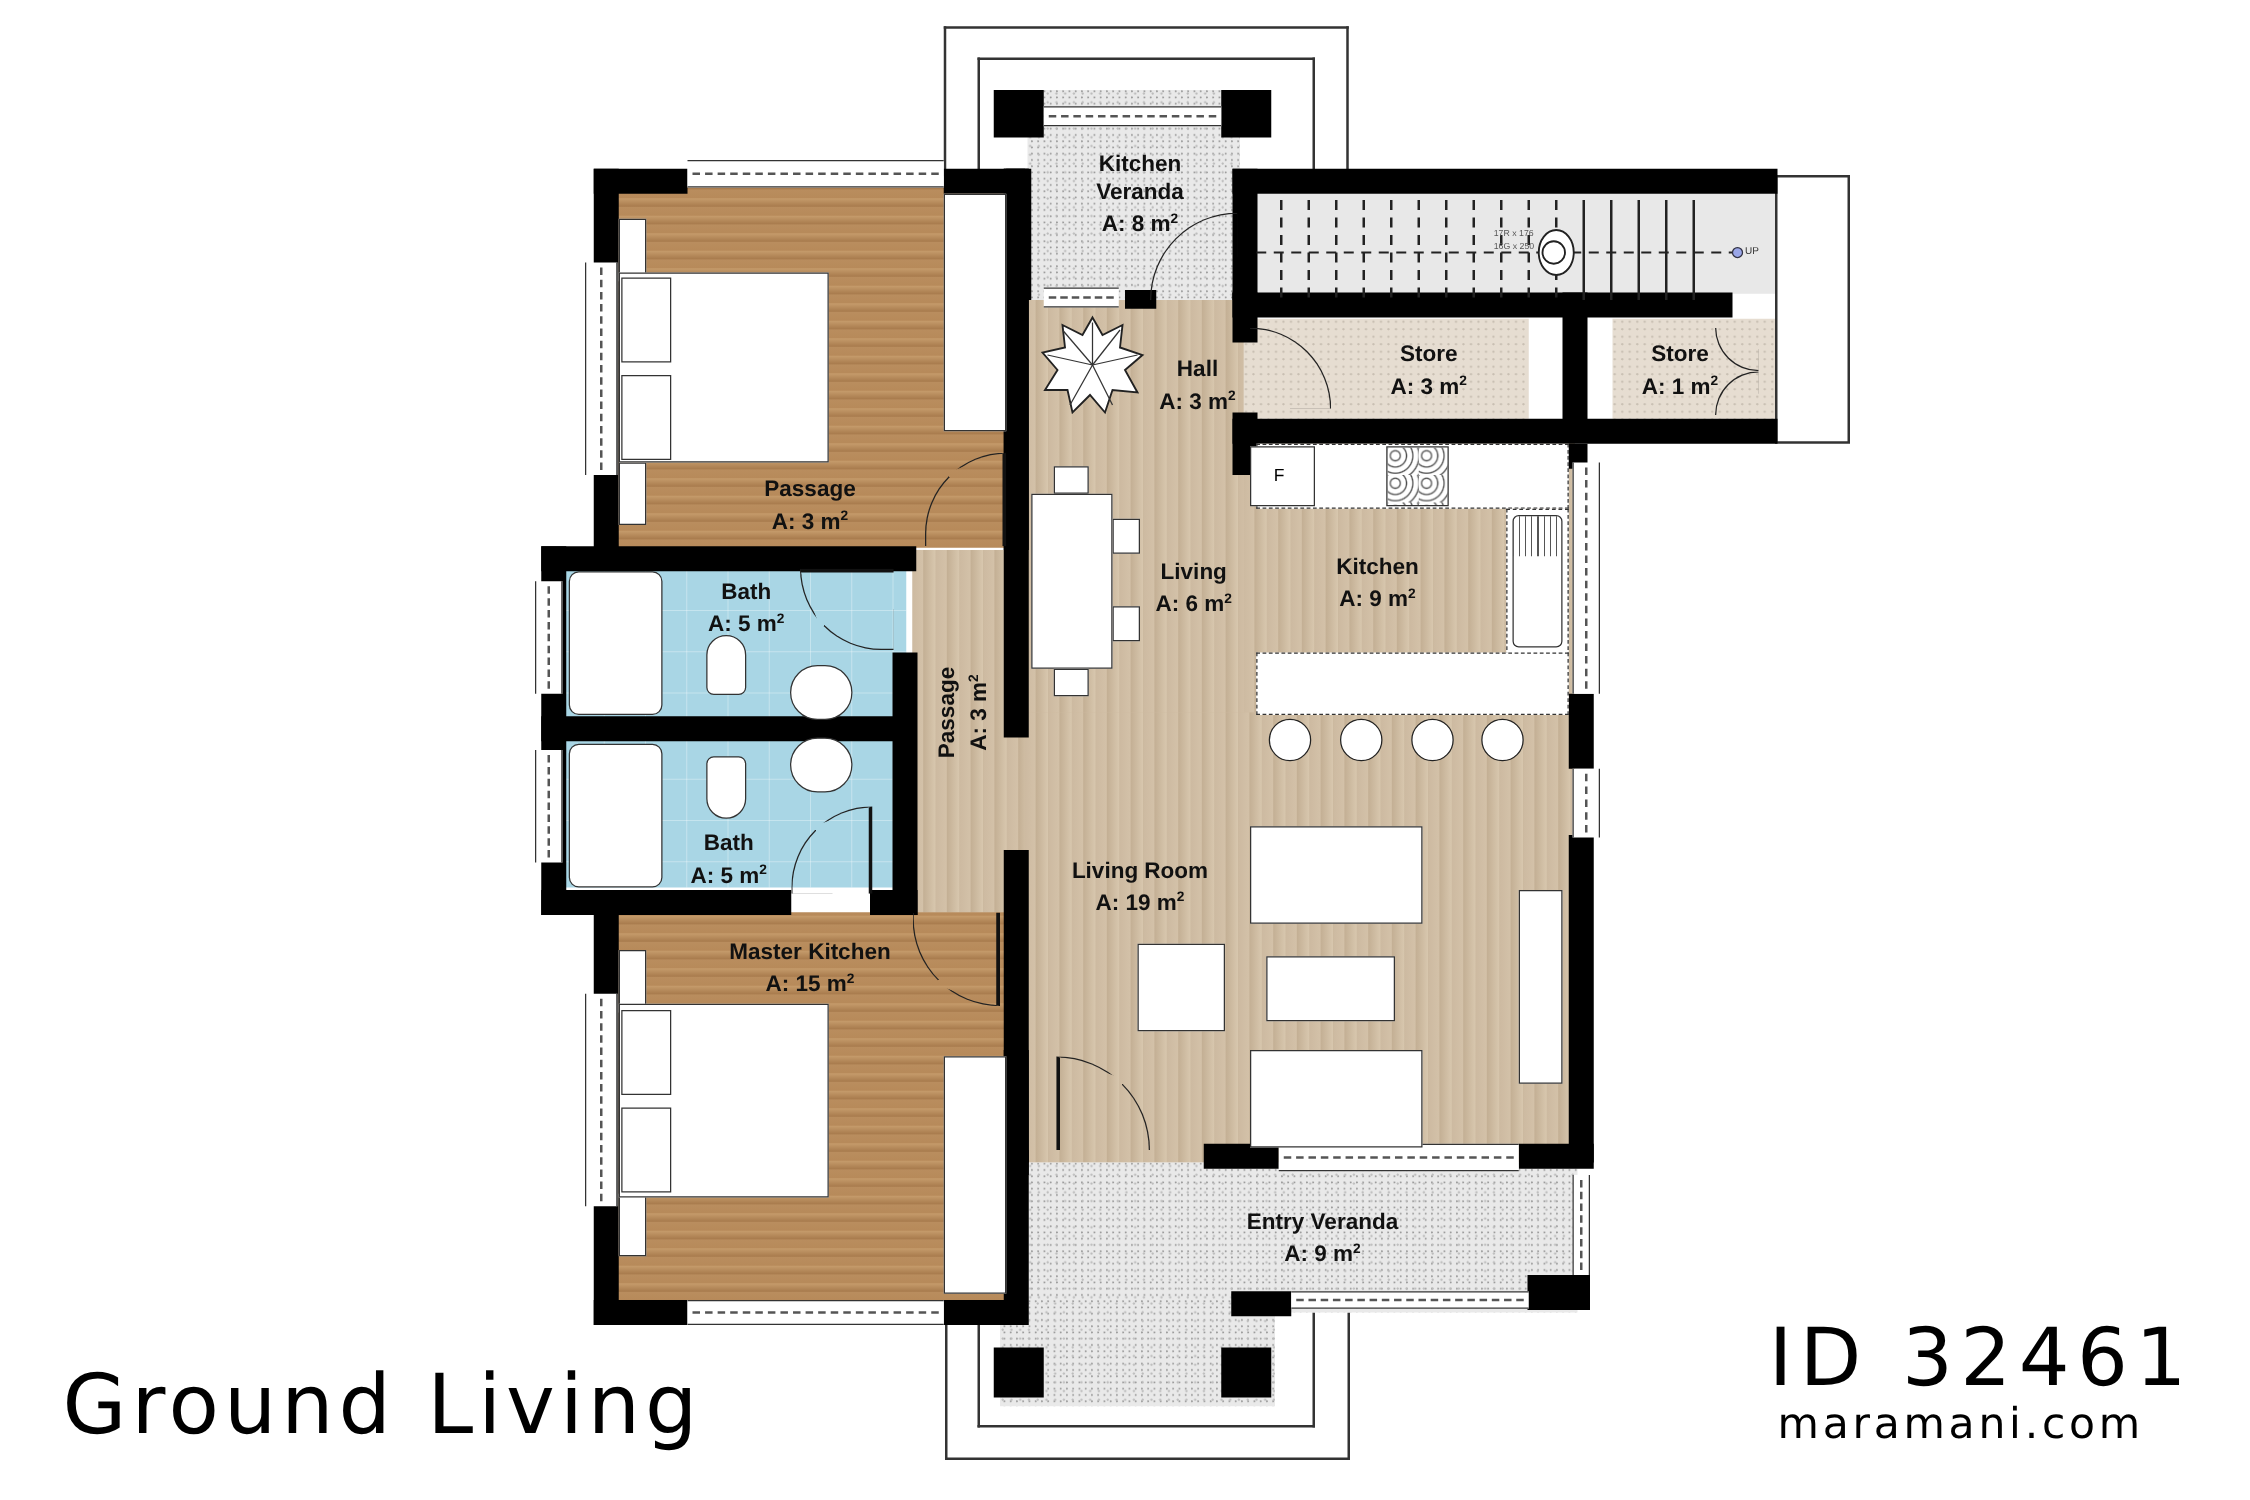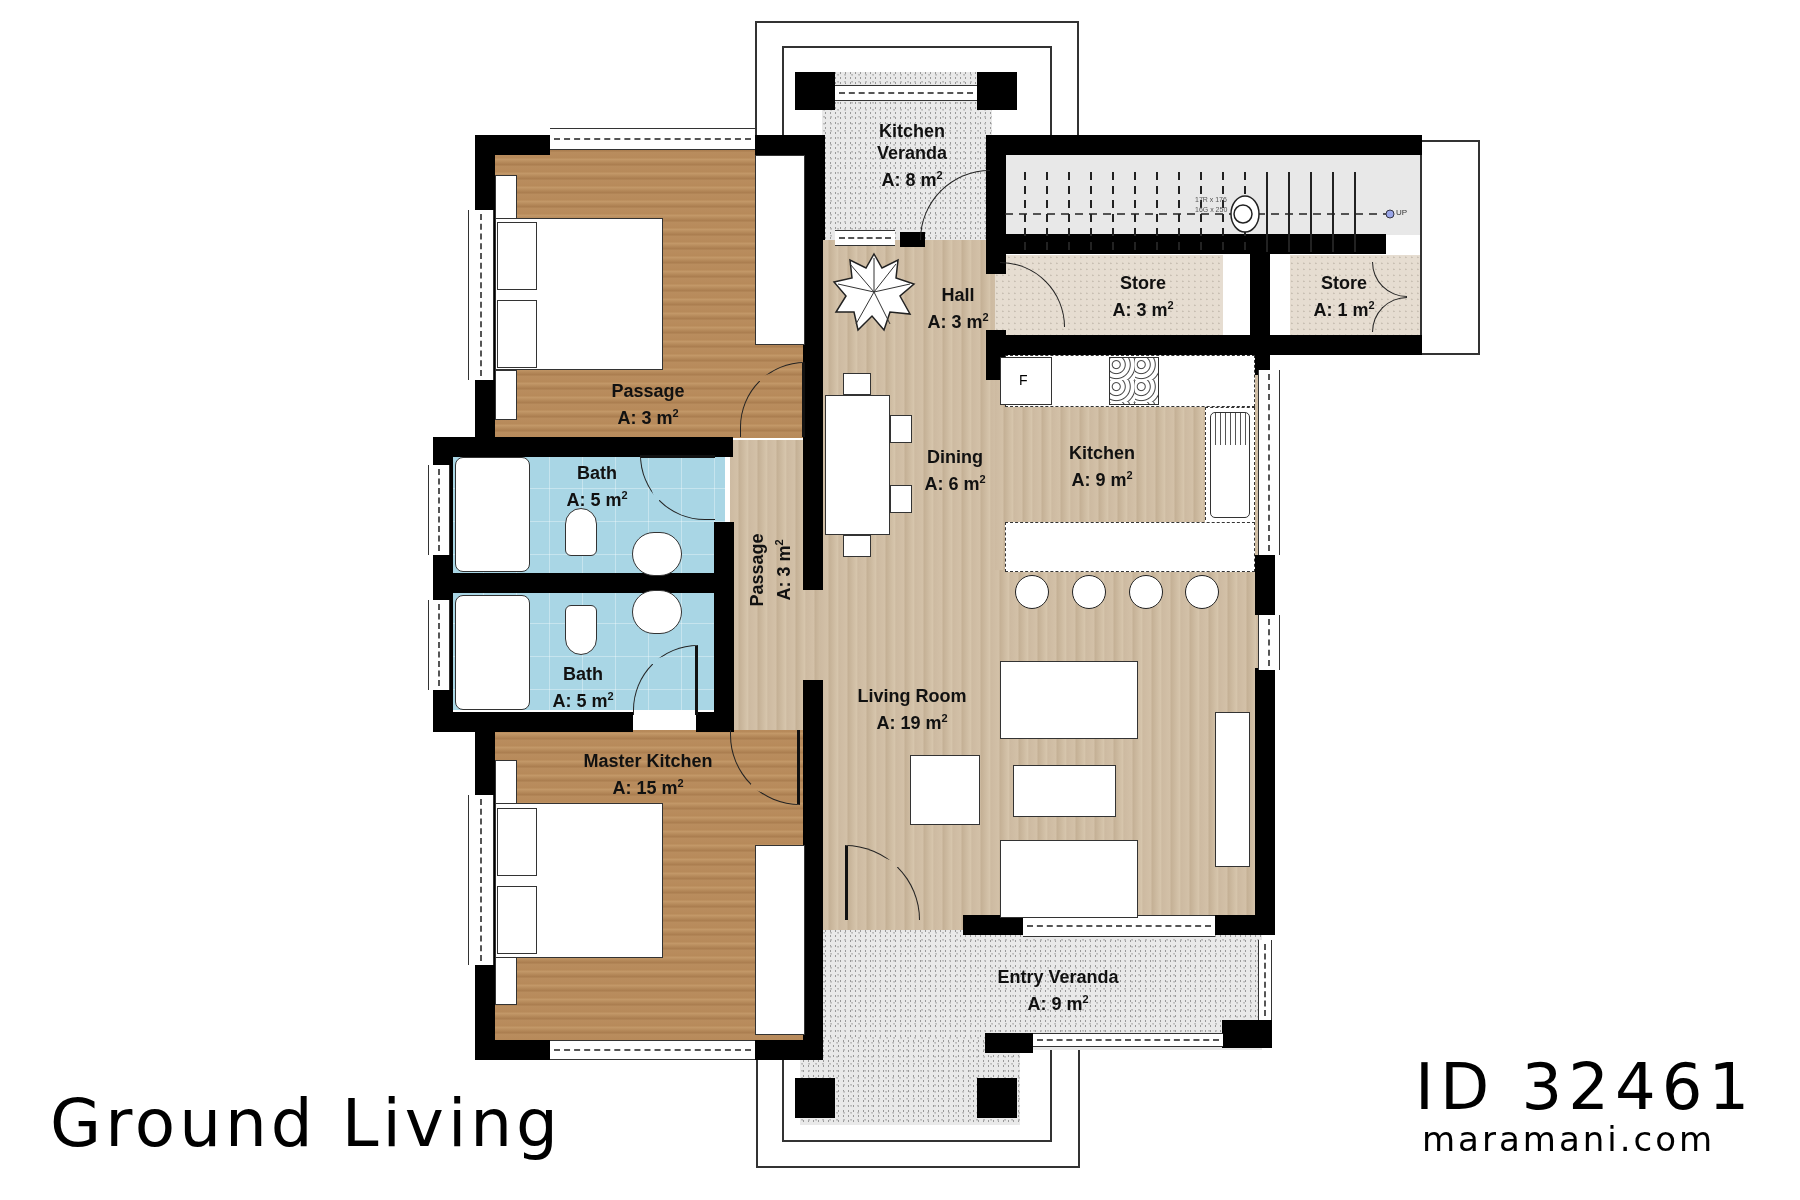--- a/index.html
+++ b/index.html
@@ -172,21 +172,21 @@
 <div class="stool" style="left:1072px;top:575px;"></div>
 <div class="stool" style="left:1129px;top:575px;"></div>
 <div class="stool" style="left:1185px;top:575px;"></div>
 
 <div class="furn" style="left:1000px;top:661px;width:138px;height:78px;"></div>
 <div class="furn" style="left:1000px;top:840px;width:138px;height:78px;"></div>
 <div class="furn" style="left:910px;top:755px;width:70px;height:70px;"></div>
 <div class="furn" style="left:1013px;top:765px;width:103px;height:52px;"></div>
 <div class="furn" style="left:1215px;top:712px;width:35px;height:155px;"></div>
 
-<div class="abs" style="left:1005px;top:172px;width:400px;height:80px;">
+<div class="abs" style="left:1005px;top:160px;width:400px;height:80px;">
   <svg width="400" height="80" viewBox="0 0 400 80">
     <g stroke="#222" stroke-width="2" stroke-dasharray="8,6">
       <line x1="20" y1="0" x2="20" y2="80"></line>
         <line x1="42" y1="0" x2="42" y2="80"></line>
         <line x1="64" y1="0" x2="64" y2="80"></line>
         <line x1="86" y1="0" x2="86" y2="80"></line>
         <line x1="108" y1="0" x2="108" y2="80"></line>
         <line x1="130" y1="0" x2="130" y2="80"></line>
         <line x1="152" y1="0" x2="152" y2="80"></line>
         <line x1="174" y1="0" x2="174" y2="80"></line>
@@ -226,21 +226,21 @@
 </div>
 <div class="label" style="left:1344px;top:272px;">
   <div>Store</div>
   <div><span>A: 1 m</span><sup>2</sup></div>
 </div>
 <div class="label" style="left:648px;top:380px;">
   <div>Passage</div>
   <div><span>A: 3 m</span><sup>2</sup></div>
 </div>
 <div class="label" style="left:955px;top:446px;">
-  <div>Dining</div>
+  <div>Living</div>
   <div><span>A: 6 m</span><sup>2</sup></div>
 </div>
 <div class="label" style="left:1102px;top:442px;">
   <div>Kitchen</div>
   <div><span>A: 9 m</span><sup>2</sup></div>
 </div>
 <div class="label" style="left:597px;top:462px;">
   <div>Bath</div>
   <div><span>A: 5 m</span><sup>2</sup></div>
 </div>

